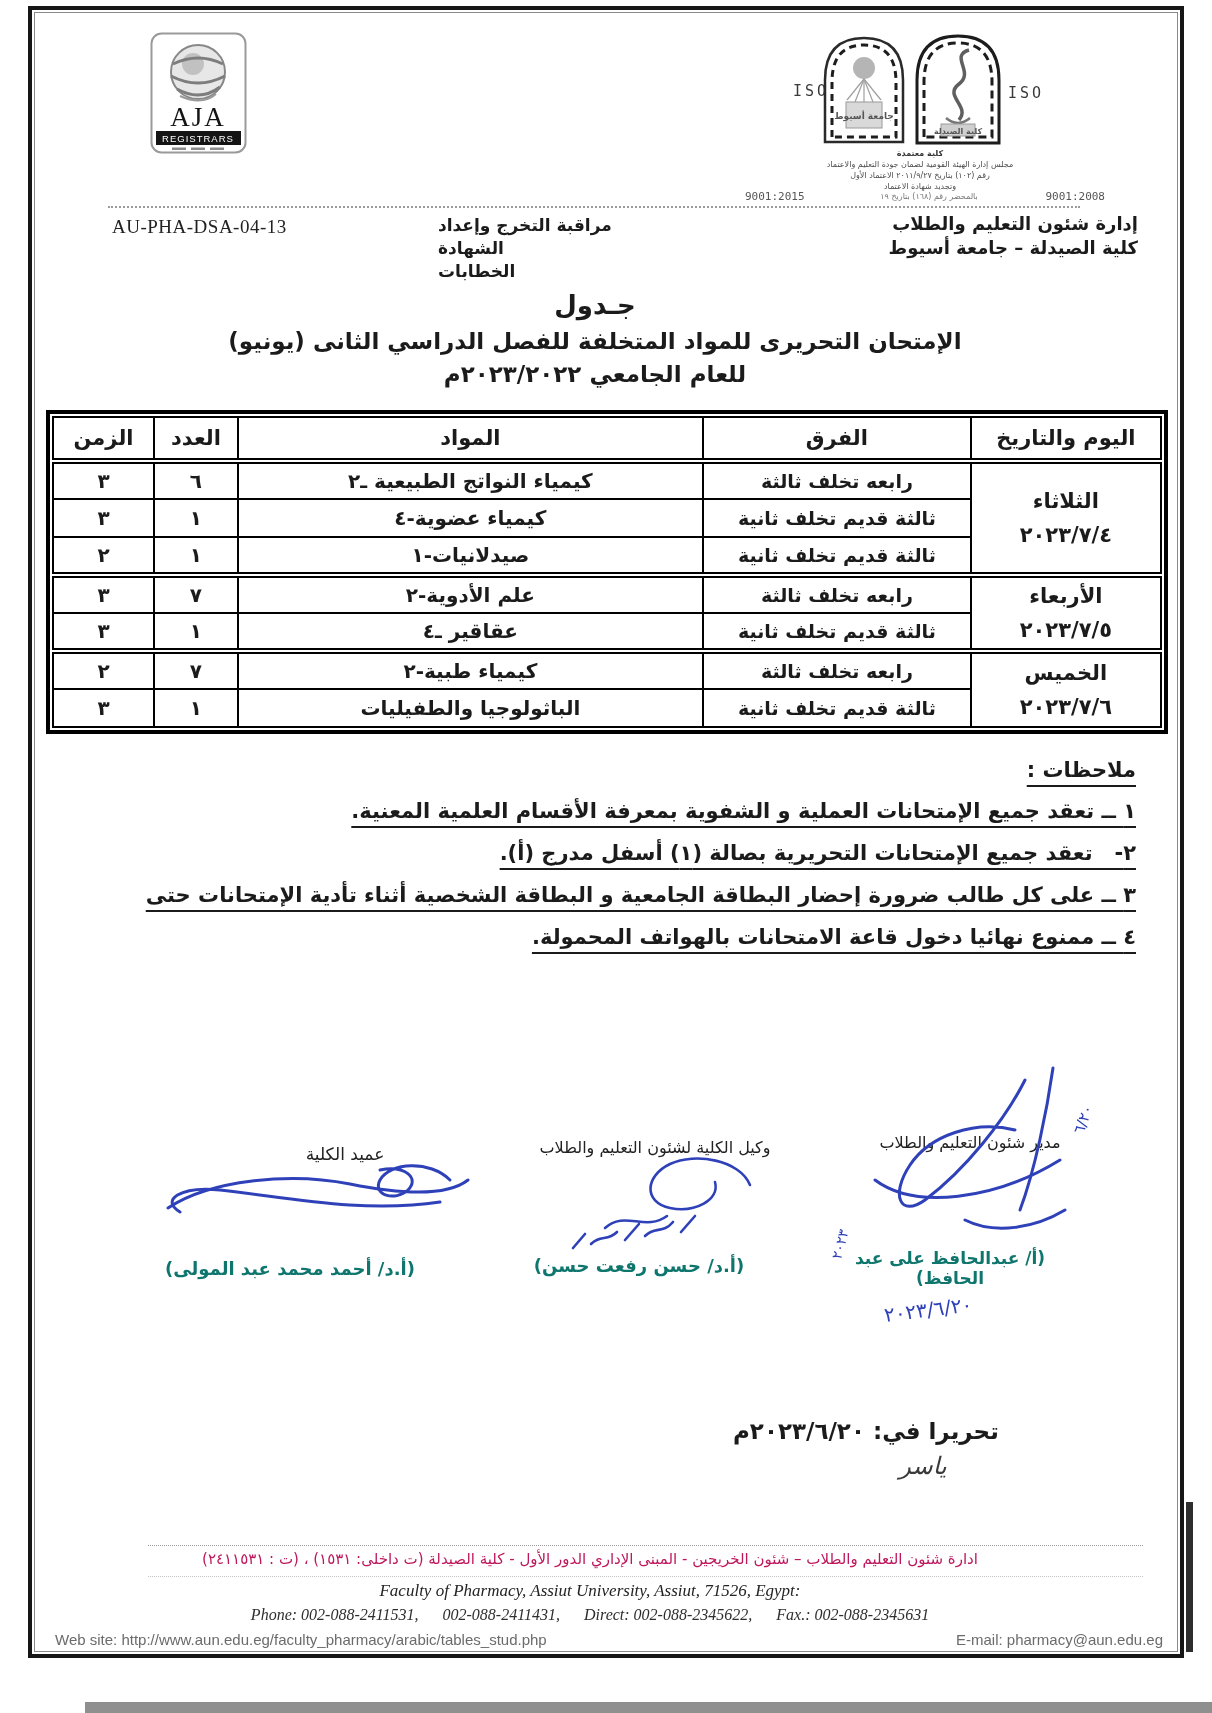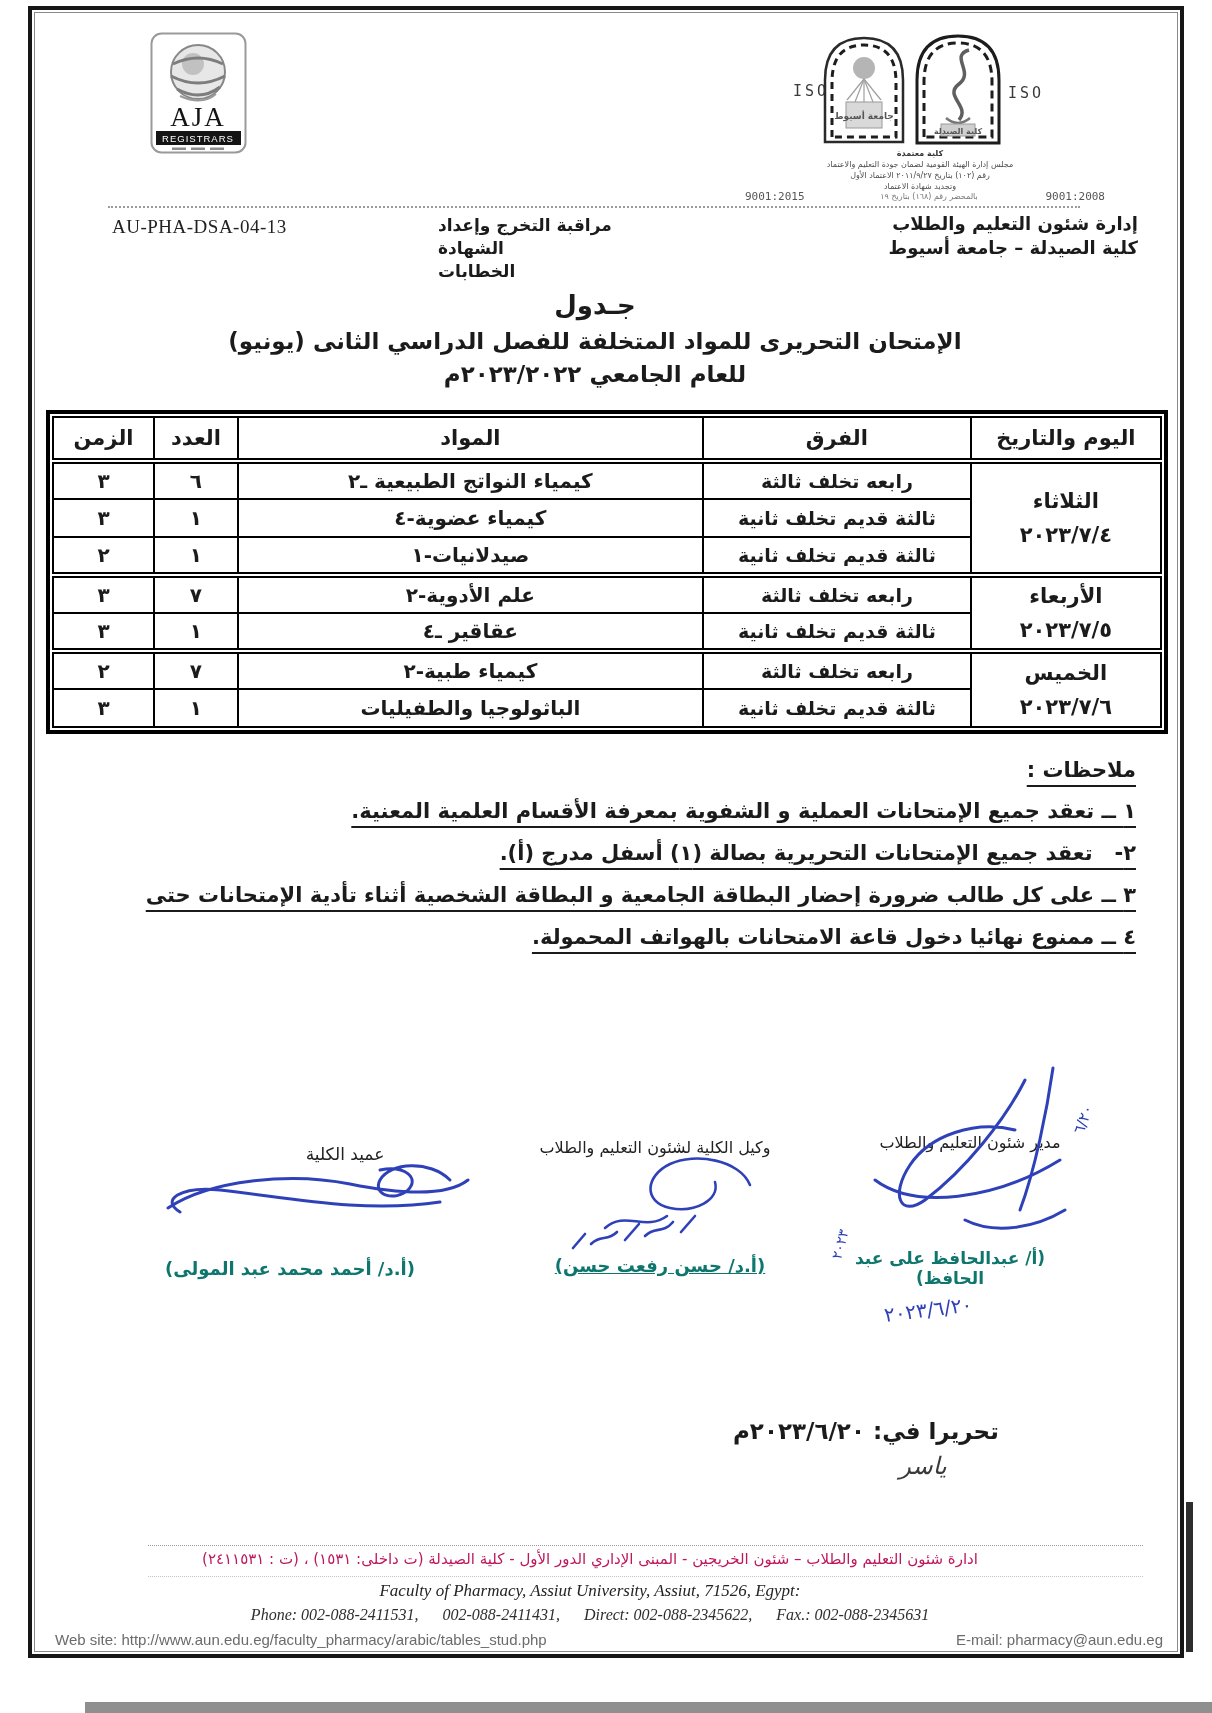--- a/index.html
+++ b/index.html
@@ -285,21 +285,21 @@
 
   <svg class="sig-svg" style="left:150px;top:1150px;" width="330" height="95" viewBox="0 0 330 95">
     <g fill="none" stroke="#2f41b8" stroke-width="3" stroke-linecap="round">
       <path d="M300,30 C280,10 240,12 230,30 C222,45 245,52 258,40 C270,28 255,15 230,20"></path>
       <path d="M18,58 C60,30 140,22 200,34 C260,46 300,44 318,30"></path>
       <path d="M30,62 C10,50 30,36 70,40 C130,46 210,64 290,52"></path>
     </g>
   </svg>
 
   <div class="sig-name" style="left:820px;top:1248px;width:260px;font-size:17px;">(أ/ عبدالحافظ على عبد الحافظ)</div>
-  <div class="sig-name" style="left:545px;top:1255px;width:230px;font-size:18px;text-decoration:underline;">(أ.د/ حسن رفعت حسن)</div>
+  <div class="sig-name" style="left:524px;top:1255px;width:230px;font-size:18px;">(أ.د/ حسن رفعت حسن)</div>
   <div class="sig-name" style="left:140px;top:1258px;width:300px;font-size:18px;">(أ.د/ أحمد محمد عبد المولى)</div>
 
   <div class="issued">تحريرا في: ٢٠٢٣/٦/٢٠م</div>
   <div class="scribe">ياسر</div>
 
   <div class="f-dot1"></div>
   <div class="f-dot2"></div>
   <div class="f-ar">ادارة شئون التعليم والطلاب – شئون الخريجين - المبنى الإداري الدور الأول - كلية الصيدلة (ت داخلى: ١٥٣١) ، (ت : ٢٤١١٥٣١)</div>
   <div class="f-en">Faculty of Pharmacy, Assiut University, Assiut, 71526, Egypt:</div>
   <div class="f-ph">Phone: 002-088-2411531,      002-088-2411431,      Direct: 002-088-2345622,      Fax.: 002-088-2345631</div>

